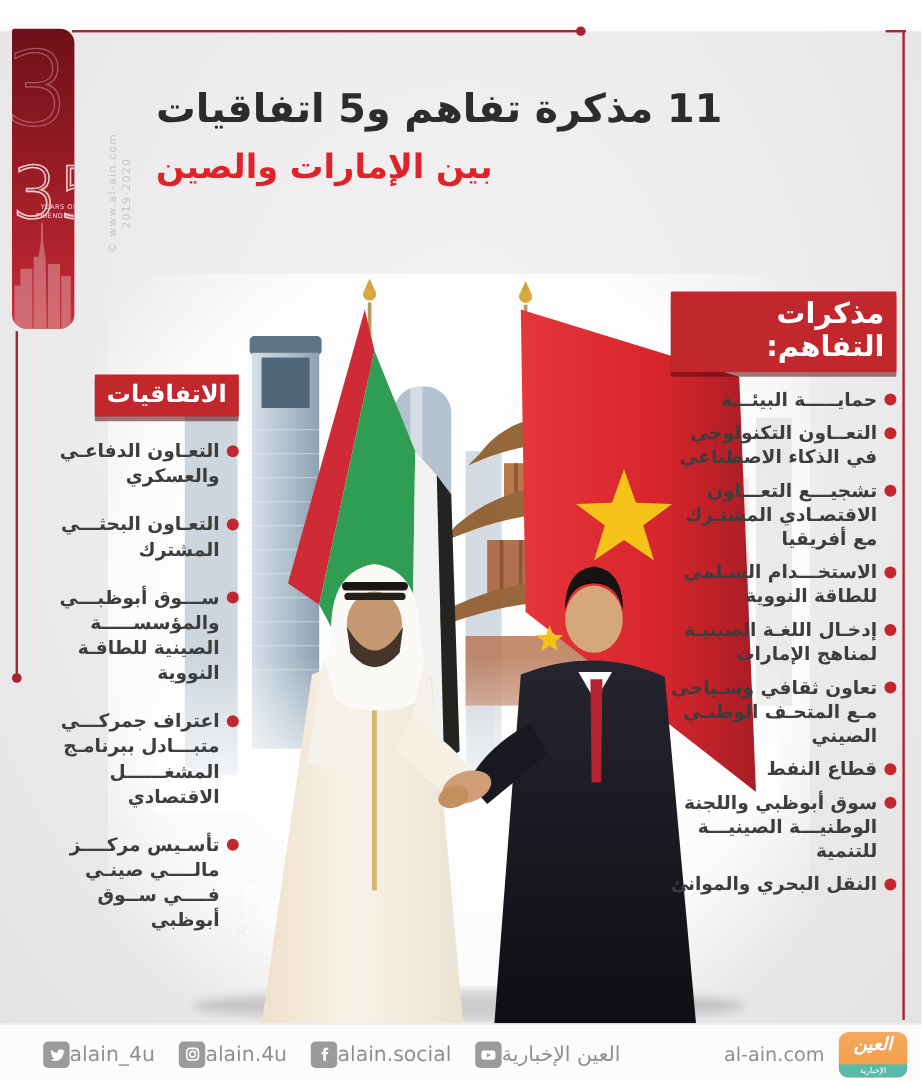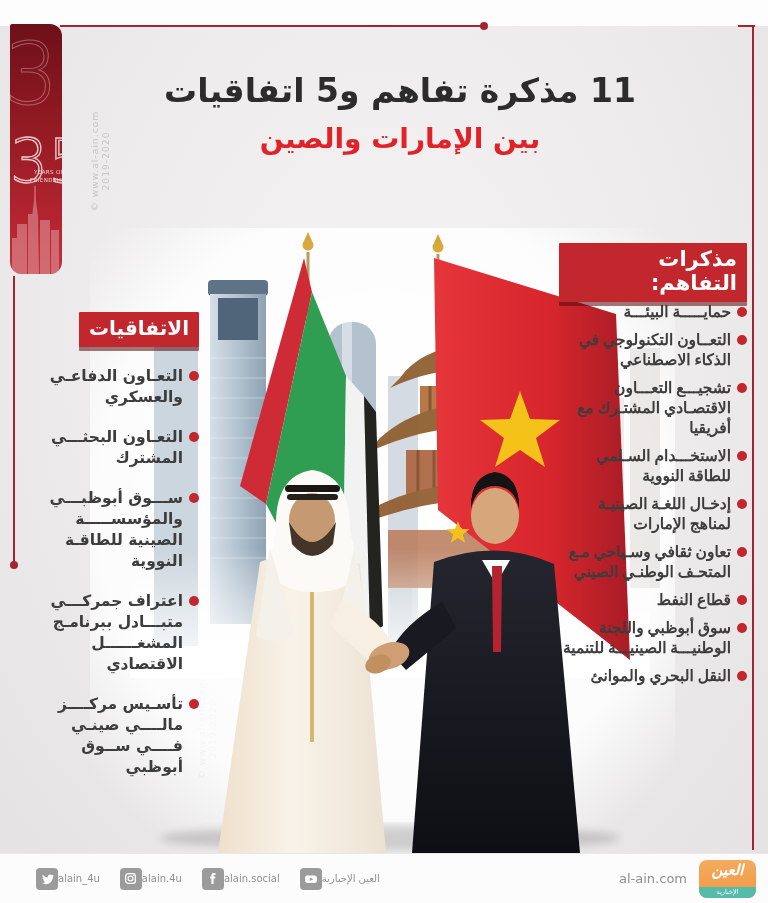--- a/index.html
+++ b/index.html
@@ -27,52 +27,52 @@
     overflow:hidden;background:linear-gradient(180deg,#6d1019 0%,#971b24 45%,#b52530 80%,#c5333b 100%);}
   .banner svg{display:block;}
 
   
   .wm{position:absolute;width:130px;color:#c3c0c0;font-size:9px;letter-spacing:1.1px;line-height:11px;
     text-align:center;transform:rotate(-90deg);opacity:.9;}
   .wm.top{left:36px;top:150px;}
   .wm.bottom{left:143px;top:718px;}
 
   
-  .title{position:absolute;left:130px;top:70px;width:540px;text-align:center;direction:rtl;}
+  .title{position:absolute;left:130px;top:70px;width:540px;text-align:left;direction:rtl;}
   .title .l1{font-size:33px;font-weight:600;color:#2c2c2c;line-height:42px;}
   .title .l2{font-size:28px;font-weight:800;color:var(--title-red);line-height:54px;}
 
   
   .collage{position:absolute;left:90px;top:228px;width:585px;height:625px;}
 
   
   .panel{position:absolute;direction:rtl;text-align:right;}
   .panel .hdr{display:inline-block;background:var(--red);color:#fff;font-weight:700;
     padding:4px 10px 7px;box-shadow:0 4px 0 rgba(84,9,12,.55);border-radius:1px;}
   .panel ul{list-style:none;}
   .panel li{position:relative;padding-right:16px;color:var(--ink);font-weight:700;}
   .panel li::before{content:'';position:absolute;right:0;top:5px;width:10px;height:10px;border-radius:50%;background:var(--red);}
 
   .mou{top:243px;left:559px;width:188px;}
-  .mou .hdr{font-size:21px;}
-  .mou li{font-size:15.5px;line-height:20px;margin-bottom:8px;font-family:Liberation Serif, serif;}
+  .mou .hdr{font-size:24px;margin-bottom:13px;}
+  .mou li{font-size:15.5px;line-height:20px;margin-bottom:8px;}
   .mou li:nth-child(10){margin-top:4px;}
 
   .agr{top:312px;left:38px;width:161px;}
   .agr .hdr{font-size:20px;margin-bottom:19px;}
   .agr li{font-size:15.5px;line-height:21px;margin-bottom:19px;}
 
   
   .footer{position:absolute;left:0;top:853px;width:768px;height:50px;background:#fcfcfc;
     border-top:1px solid #e9e7e7;display:flex;align-items:center;padding:0 12px 0 36px;}
   .soc{display:flex;align-items:center;margin-right:14px;cursor:pointer;}
   .soc .box{width:22px;height:22px;border-radius:4px;background:var(--gray-icon);
     display:flex;align-items:center;justify-content:center;}
-  .soc .lbl{margin-right:0;margin-left:0;padding-right:6px;color:#8f8f8f;font-size:10px;}
-  .site{margin-left:auto;color:#8f8f8f;font-size:13px;padding-right:12px;}
+  .soc .lbl{margin-right:0;margin-left:0;padding-right:6px;color:#8f8f8f;font-size:17px;}
+  .site{margin-left:auto;color:#8f8f8f;font-size:16px;padding-right:12px;}
   .logo{width:57px;height:38px;border-radius:8px;background:linear-gradient(180deg,#f5aa5e,#ef9a44);
     position:relative;overflow:hidden;cursor:pointer;flex:0 0 auto;}
   .logo .nm{position:absolute;top:1px;left:0;width:100%;text-align:center;color:#fff;
     font-size:15px;font-weight:800;font-style:italic;}
   .logo .tg{position:absolute;bottom:0;left:0;width:100%;height:11px;background:#55bcab;
     color:#fff;font-size:6.5px;text-align:center;line-height:11px;}
 </style>
 </head>
 <body>
 

